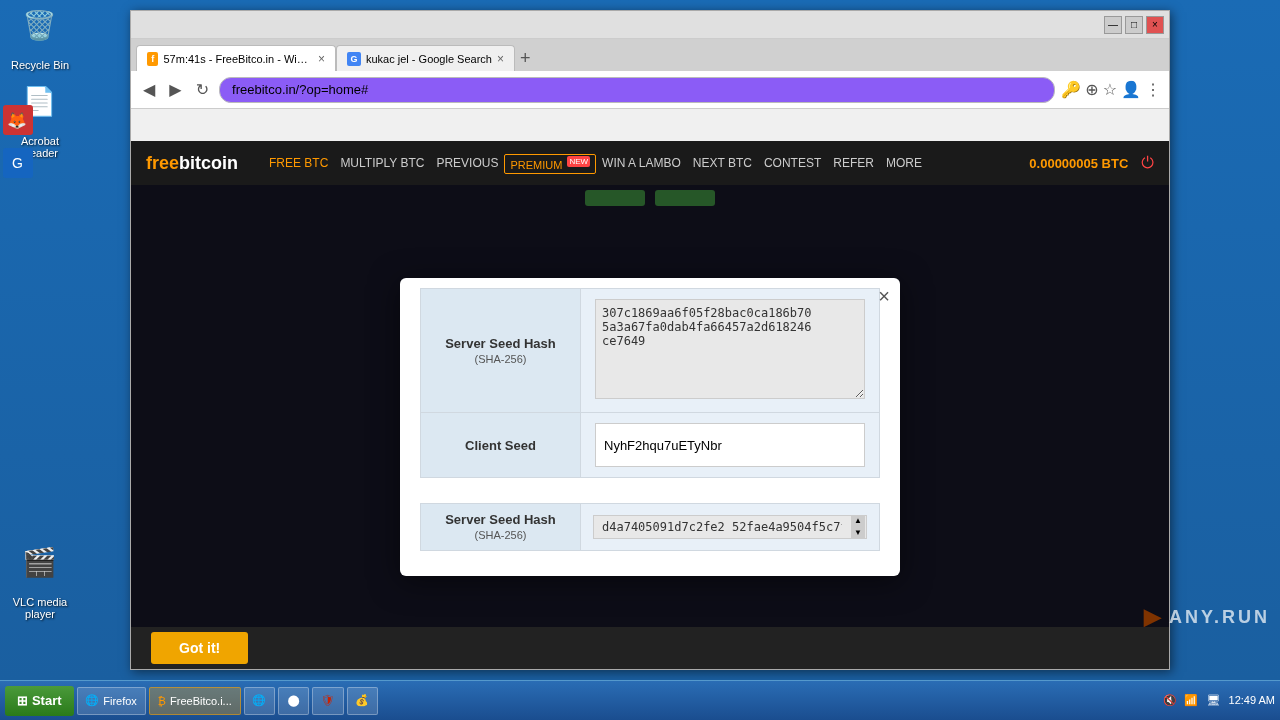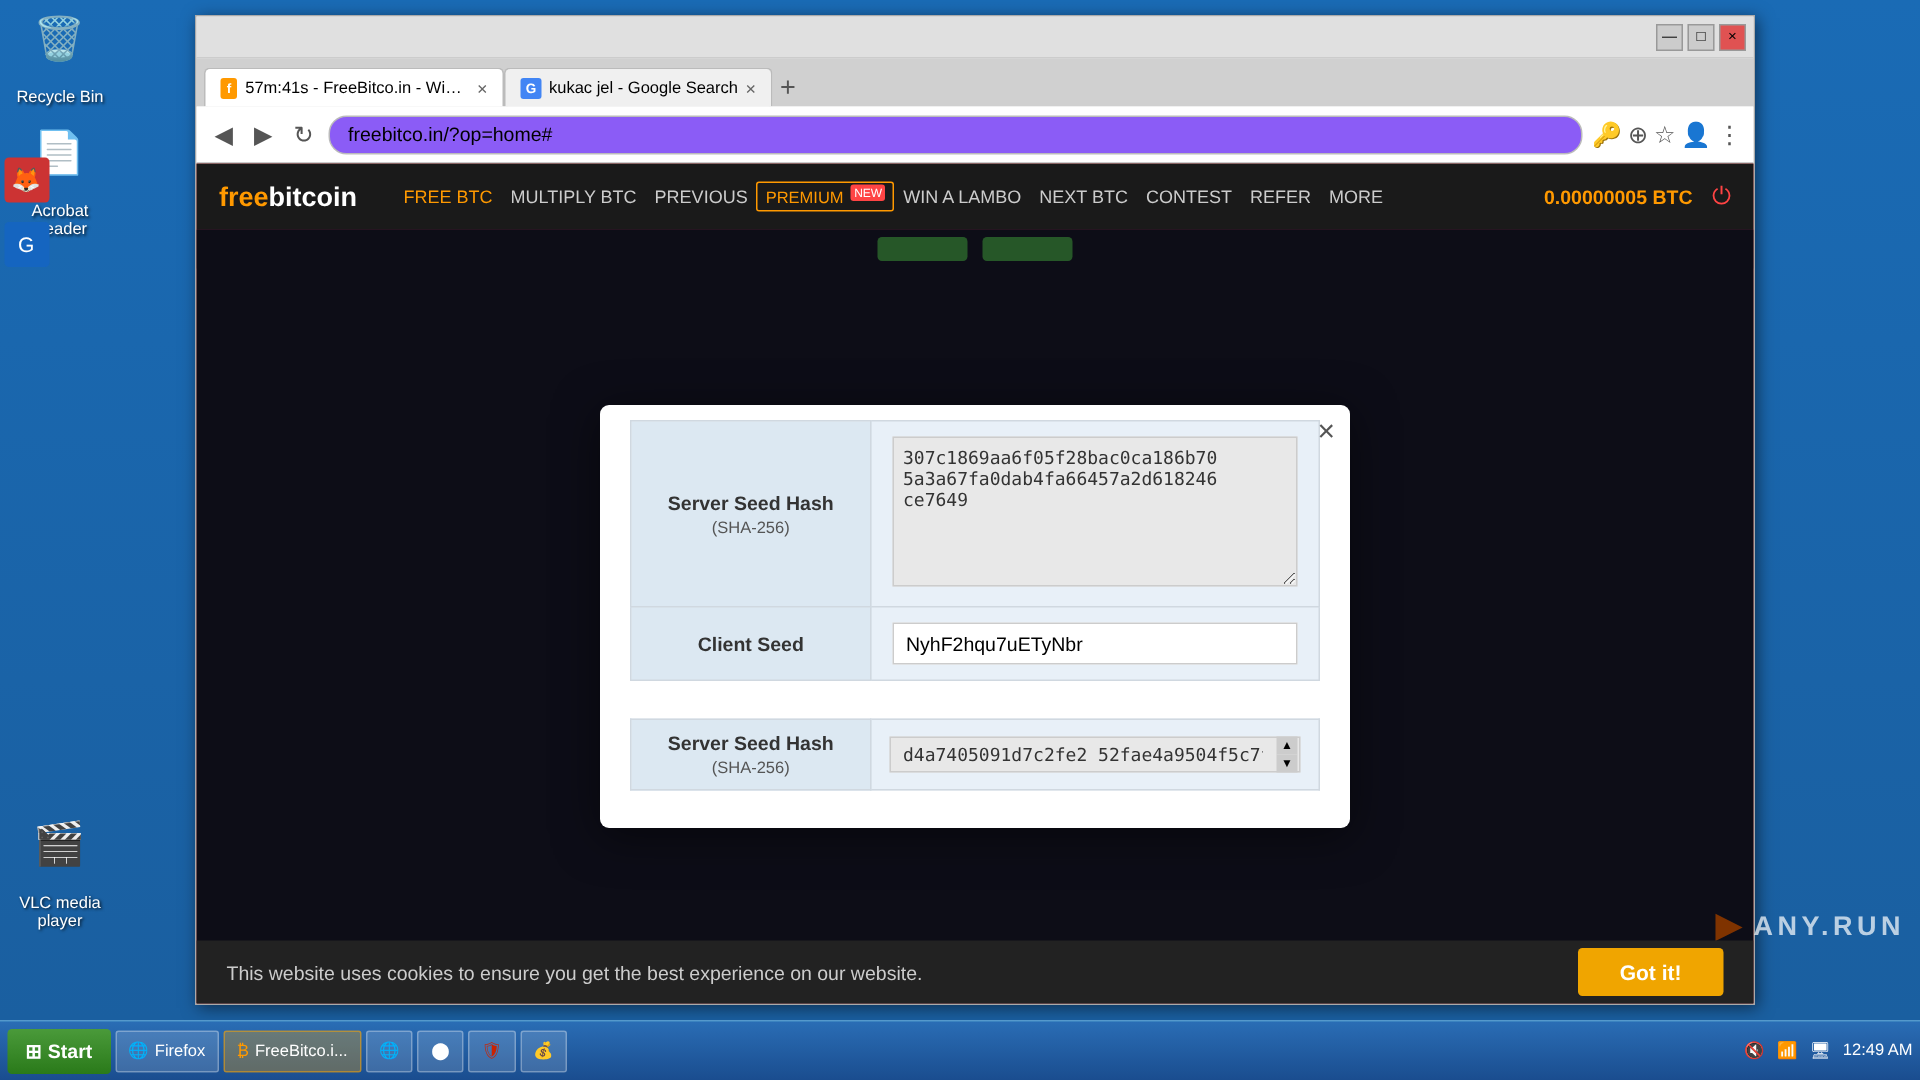--- a/index.html
+++ b/index.html
@@ -195,21 +195,22 @@
       font-size: 16px;
       color: #555;
       cursor: pointer;
     }
 
     
     .website-content {
       flex: 1;
       overflow: hidden;
       position: relative;
-      background: #7f1d1d;
+      background: #84cc16;
+      margin-top: 32px;
     }
 
     
     .freebtc-nav {
       background: #1a1a1a;
       height: 44px;
       display: flex;
       align-items: center;
       padding: 0 15px;
       gap: 5px;
@@ -217,21 +218,21 @@
     .freebtc-logo {
       font-size: 18px;
       font-weight: bold;
       color: white;
       margin-right: 20px;
     }
     .freebtc-logo span { color: #ff9900; }
     .nav-items {
       display: flex;
       gap: 0;
-      align-items: center;
+      align-items: flex-end;
     }
     .nav-item {
       color: #ccc;
       font-size: 12px;
       cursor: pointer;
       padding: 4px 6px;
     }
     .nav-item.highlight { color: #ff9900; }
     .nav-btc {
       margin-left: auto;
@@ -362,21 +363,21 @@
       border: 1px solid #ccc;
       padding: 6px;
       font-size: 12px;
       font-family: monospace;
       resize: vertical;
       color: #333;
       outline: none;
     }
     .seed-input {
       width: 100%;
-      height: 28px;
+      height: 44px;
       border: 1px solid #ccc;
       padding: 4px 8px;
       font-size: 13px;
       outline: none;
       background: white;
     }
     .nonce-value {
       text-align: center;
       font-size: 14px;
       color: #333;
@@ -679,21 +680,20 @@
                 </tr>
               </tbody>
                 </table>
             </div>
 
             <div style="height:15px;"></div>
           </div>
         </div>
 
         <div class="cookie-bar">
-          <span class="cookie-text">This website uses cookies to ensure you get the best experience on our website.</span>
           <button class="cookie-btn">Got it!</button>
         </div>
       </div>
     </div>
   </div>
 
   <div style="position:absolute;right:10px;bottom:50px;color:rgba(255,255,255,0.7);font-size:18px;font-weight:bold;letter-spacing:3px;display:flex;align-items:center;gap:5px;">
     <span style="color:#ff6600;font-size:22px;">▶</span>
     <span>ANY.RUN</span>
   </div>

